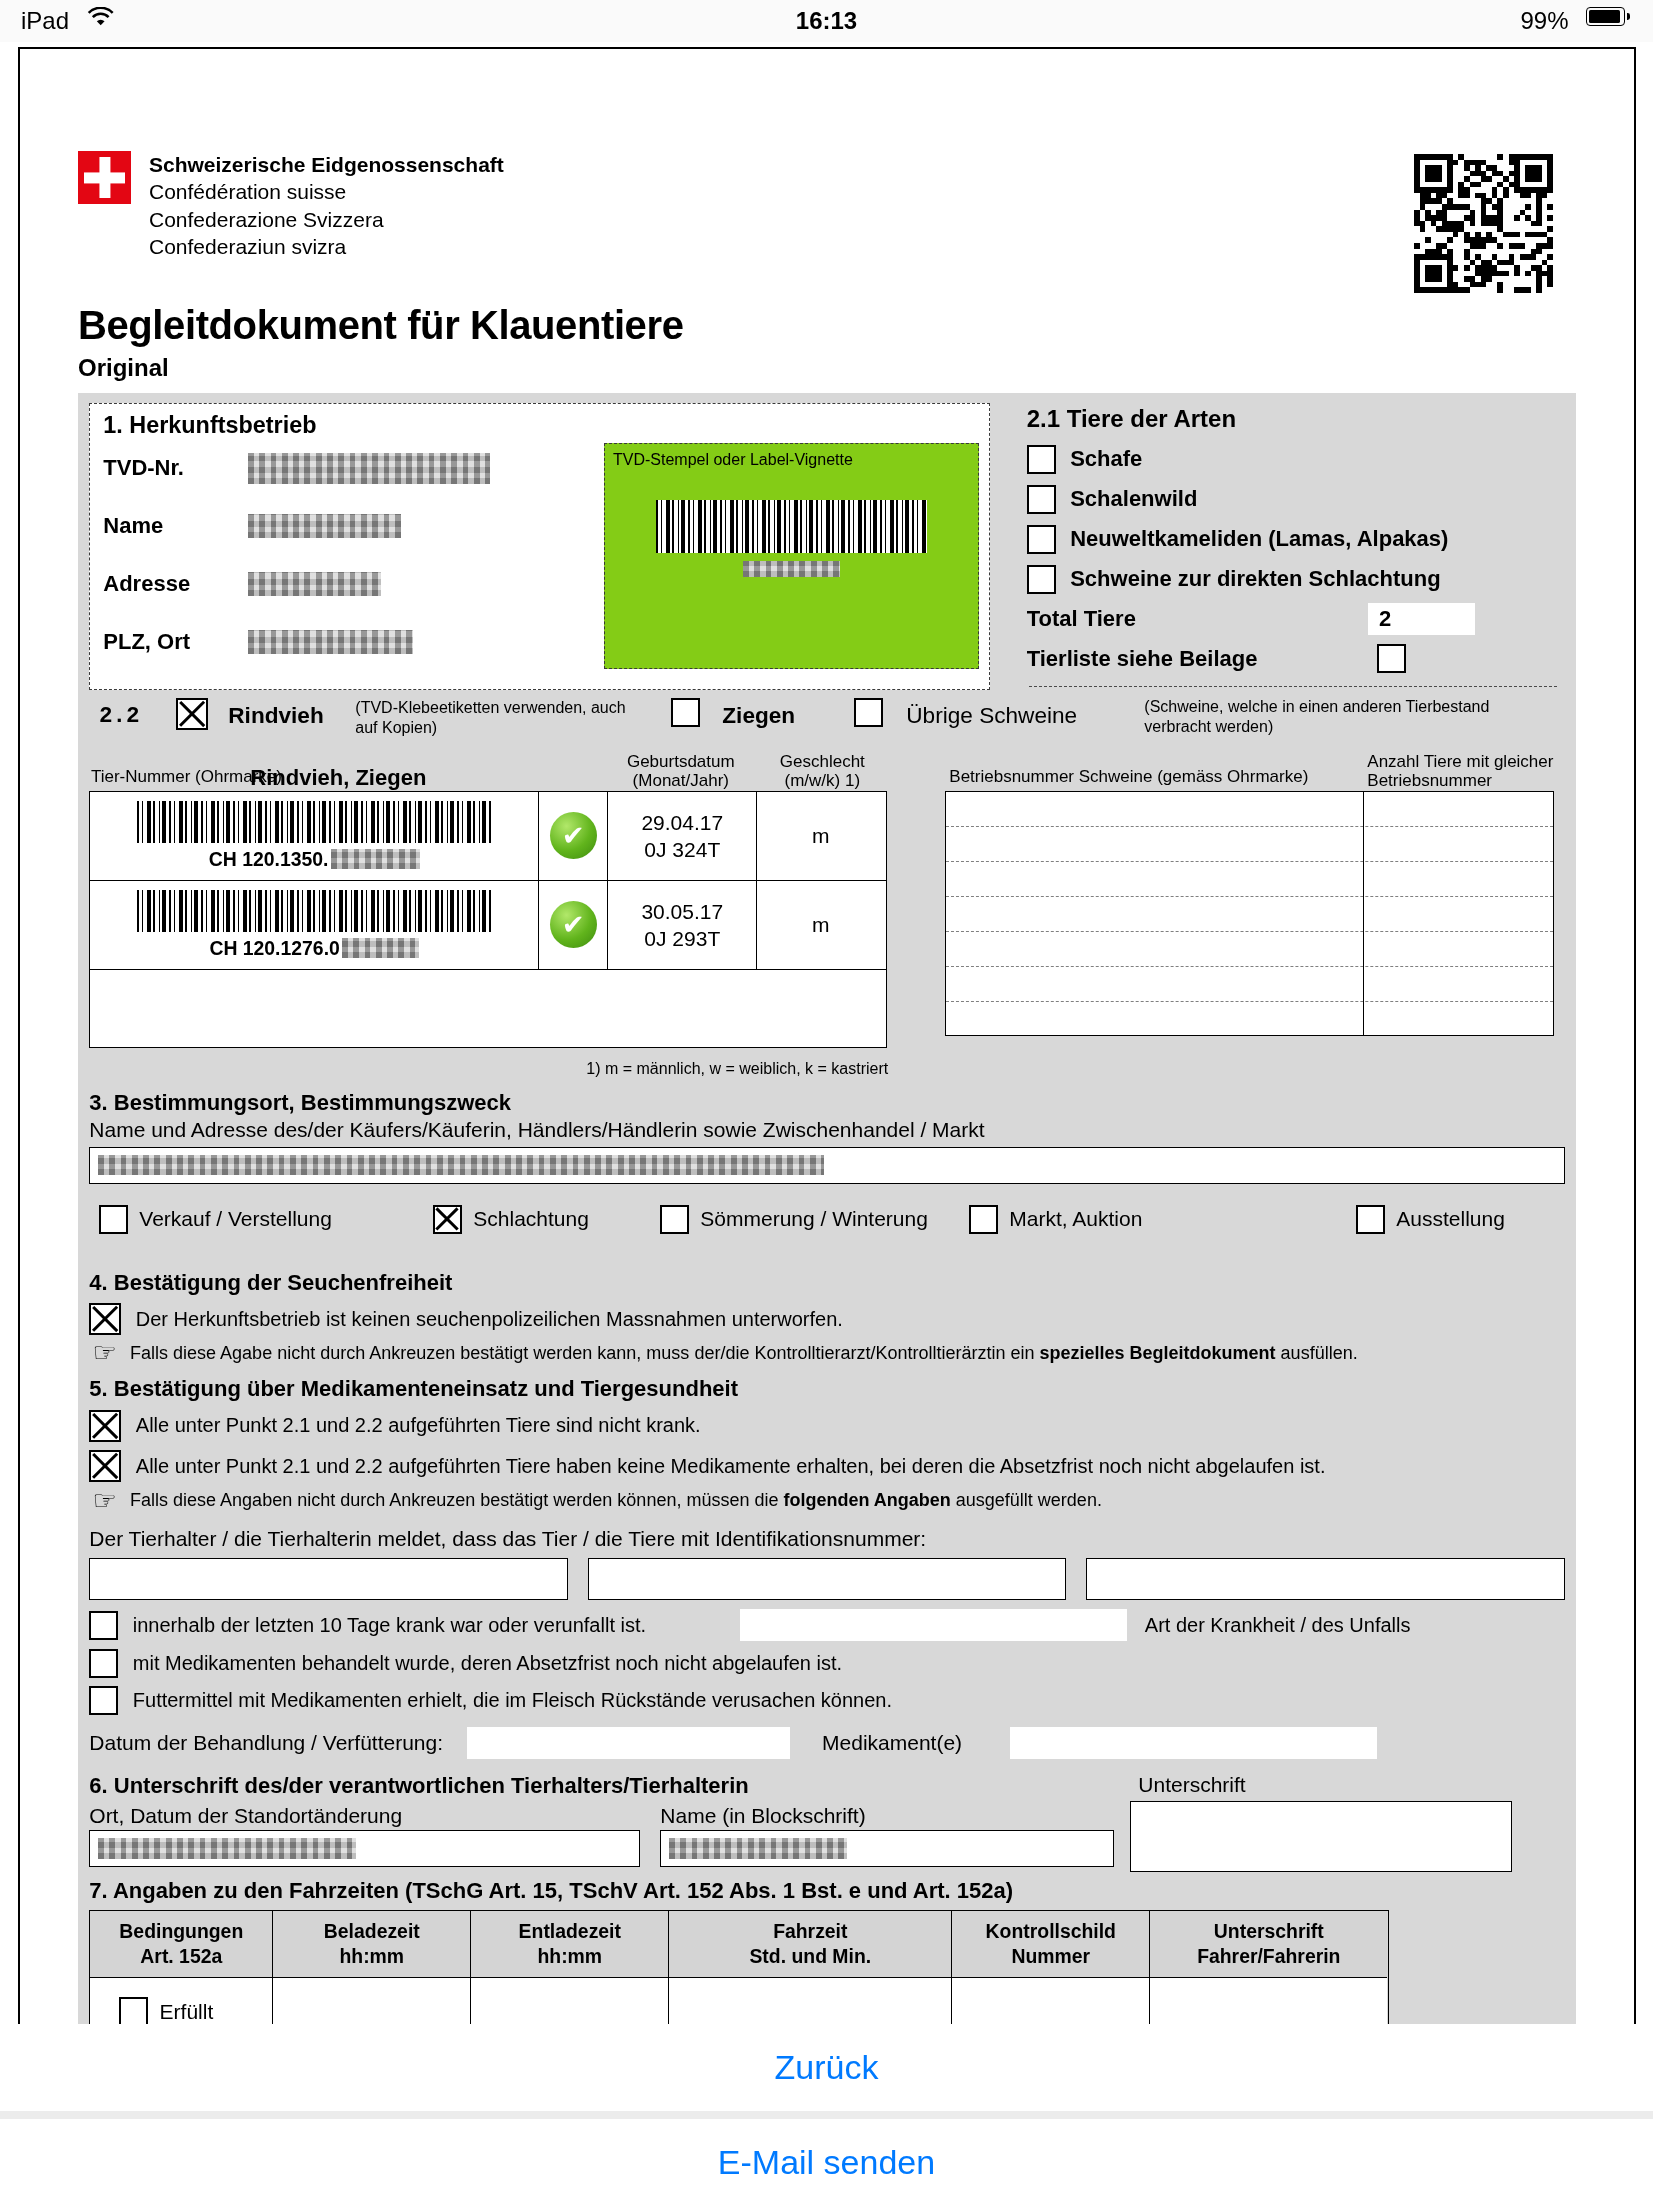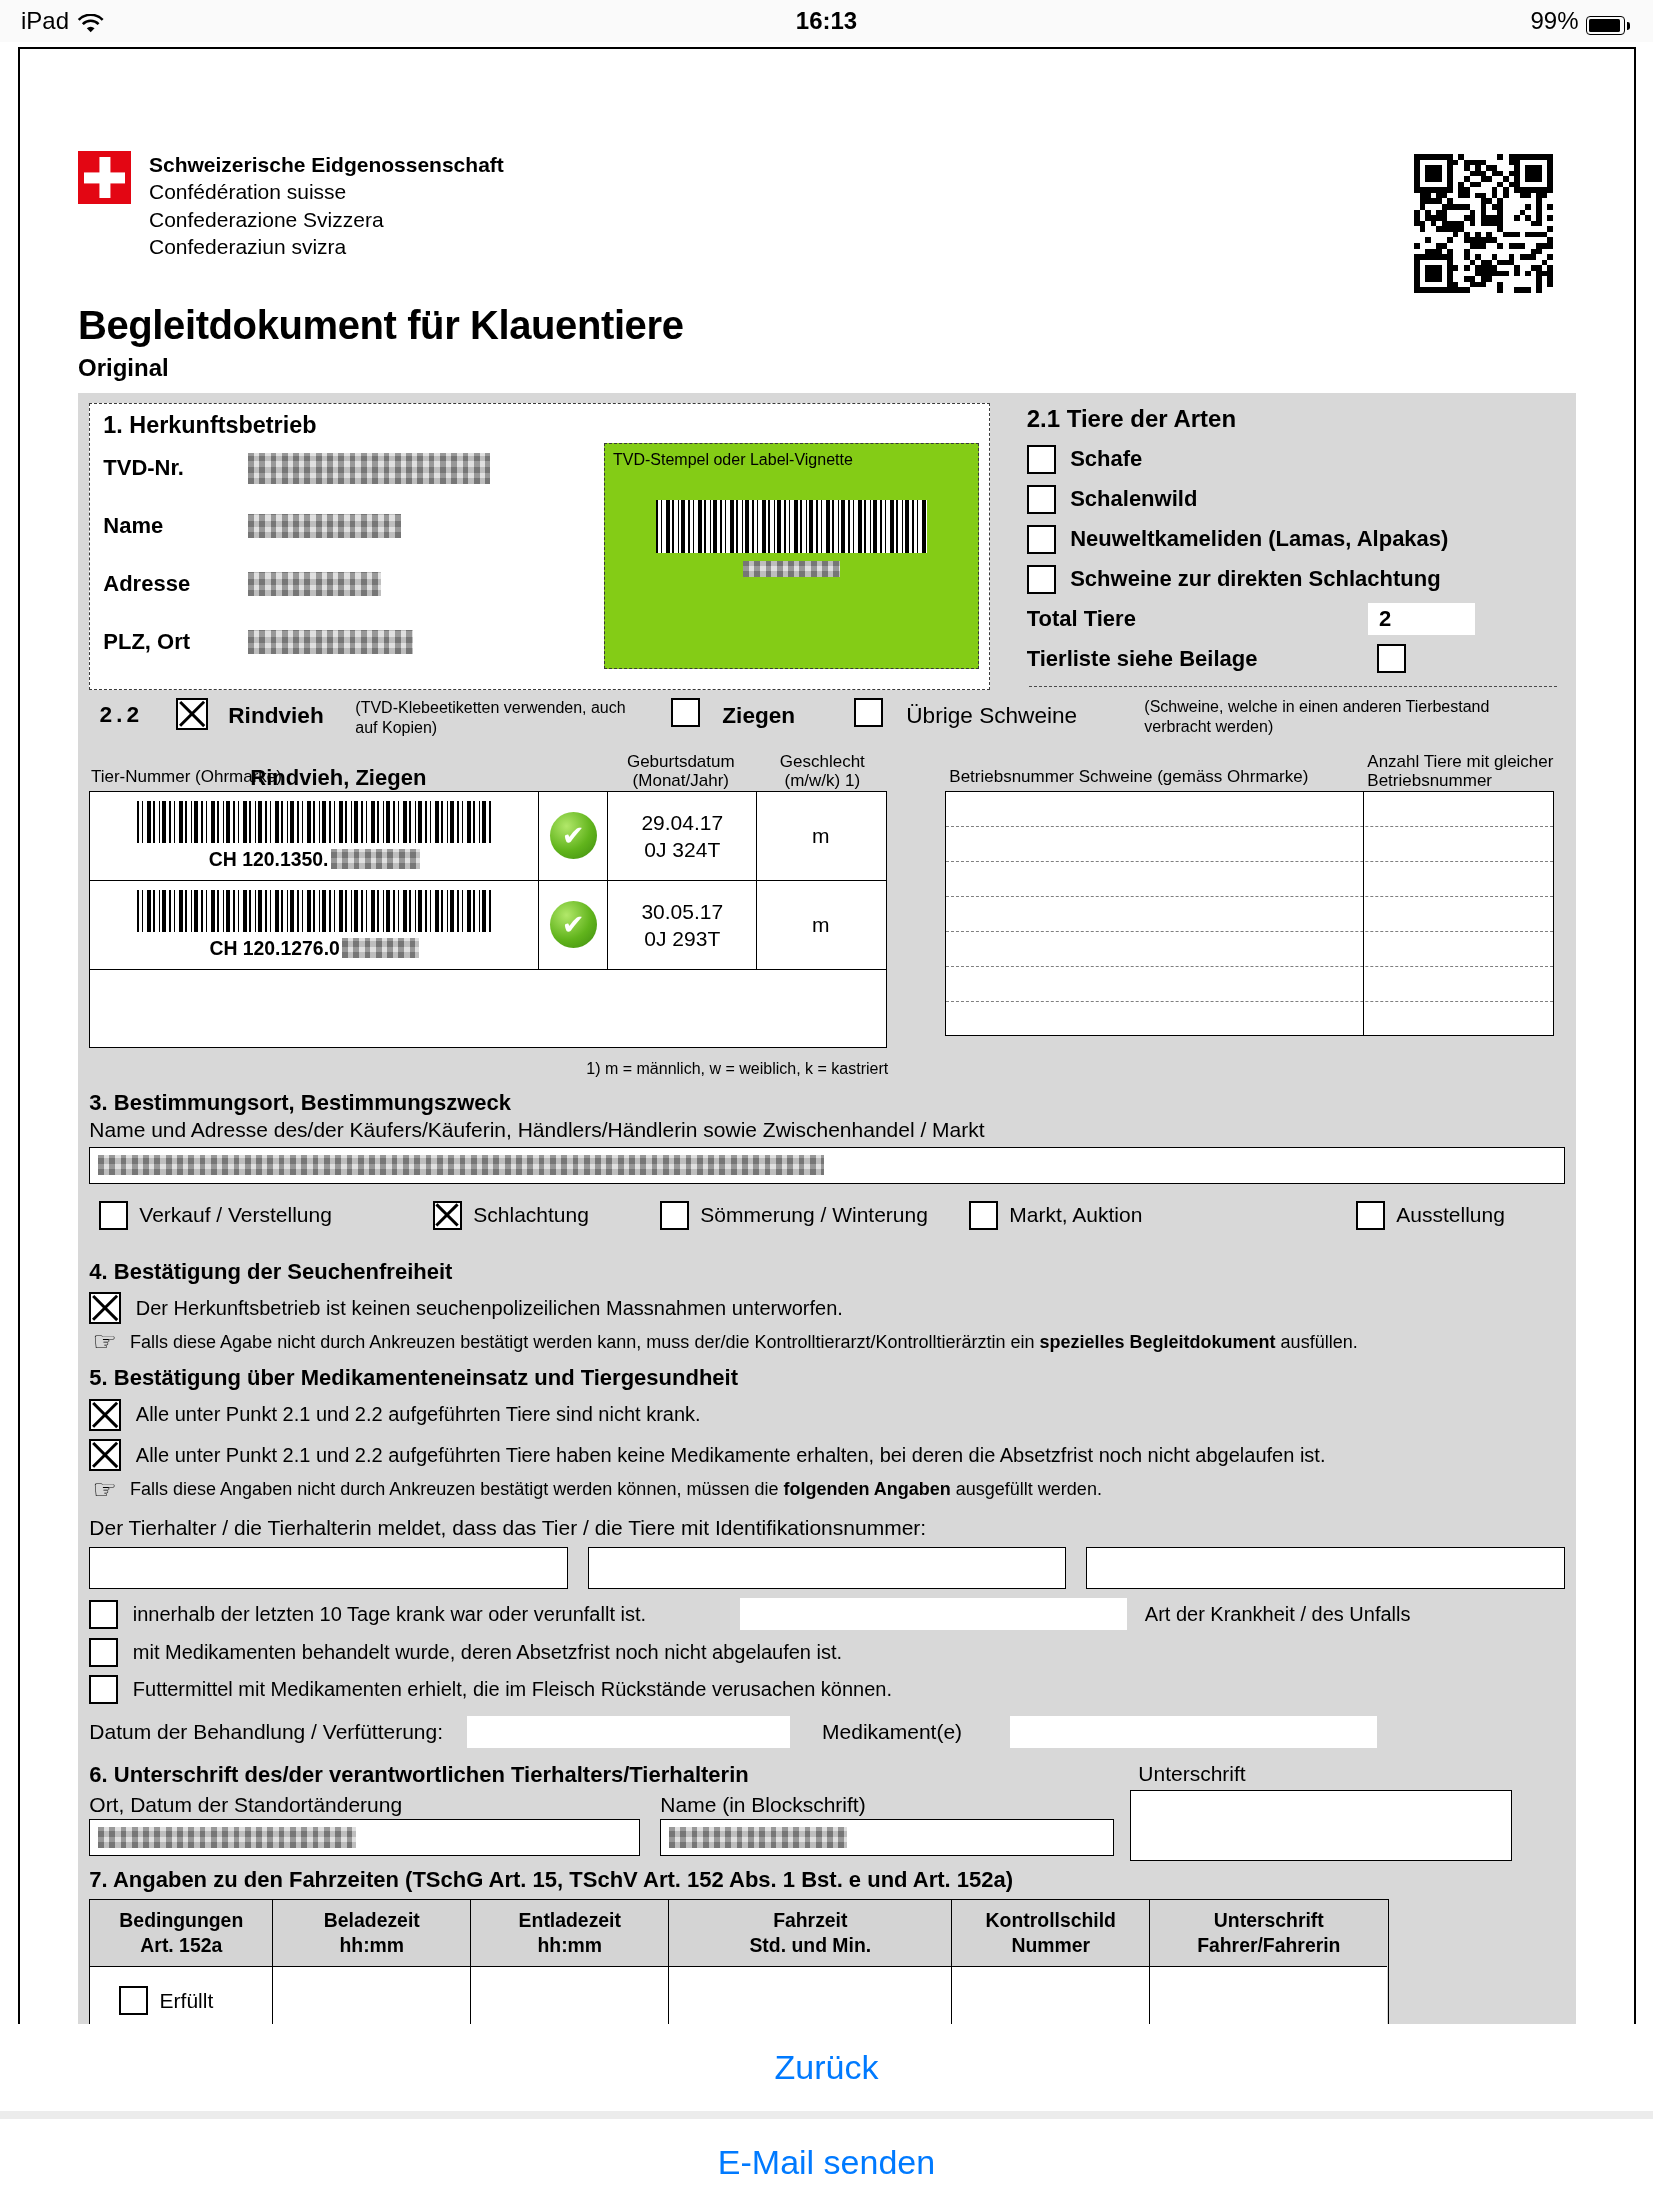--- a/index.html
+++ b/index.html
@@ -2,21 +2,21 @@
 <html style="font-size:13px"><head>
 <meta charset="utf-8">
 <style>
   * { margin:0; padding:0; box-sizing:border-box; }
   html, body { width:1653px; height:2205px; }
   body { font-family:"Liberation Sans","DejaVu Sans",sans-serif; background:#fff; position:relative; overflow:hidden; color:#000; }
   b { font-weight:700; }
 
   
   .status-bar { position:absolute; top:0; left:0; width:1653px; height:42px; display:flex; align-items:center; justify-content:space-between; padding:0 21px; font-size:24px; background:#fafafa; z-index:5; }
-  .sb-side { display:flex; align-items:flex-end; gap:8px; width:274px; }
+  .sb-side { display:flex; align-items:flex-start; gap:18px; width:274px; }
   .sb-side.right { justify-content:flex-end; }
   .sb-time { font-weight:600; }
   .battery { position:relative; width:39px; height:18.6px; border:1.6px solid #000; border-radius:4px; display:inline-block; margin-right:6.5px; }
   .battery .fill { position:absolute; left:1.6px; top:1.6px; bottom:1.6px; width:31px; background:#000; border-radius:1.6px; }
   .battery .tip { position:absolute; right:-5.7px; top:4.8px; width:3.2px; height:7.3px; background:#000; border-radius:0 2.4px 2.4px 0; }
 
   
   .doc { position:absolute; left:18px; top:47px; width:1618px; height:2163px; border:2.4px solid #000; background:#fff; padding:102px 58px 0; overflow:hidden; }
 
   .logo-row { display:flex; }
@@ -116,21 +116,21 @@
   .rtable .rrow { height:35px; border-bottom:0.8px dashed #808080; }
   .rtable .rrow:last-child { border-bottom:none; }
 
   .footnote { margin-top:12px; margin-left:497px; font-size:16px; height:21px; }
 
   
   .sec-h { font-size:22px; font-weight:700; }
   .sec3 { margin-top:9.7px; }
   .sec3 .lbl { font-size:21px; margin-top:1.6px; }
   .inputline { margin-top:4.8px; height:37px; background:#fff; border:1.6px solid #000; display:flex; align-items:center; padding:0 8px; }
-  .zweck-row { display:flex; align-items:flex-end; margin-top:10px; height:36px; }
+  .zweck-row { display:flex; align-items:flex-start; margin-top:21px; height:36px; }
   .zweck { display:flex; align-items:center; gap:11.3px; font-size:21px; }
 
   
   .sec4 { margin-top:29px; } .sec5 { margin-top:9.7px; }
   .stmt { display:flex; align-items:center; gap:14.5px; margin-top:6.5px; height:34px; }
   .stmt .txt { font-size:20px; }
   .hint { display:flex; align-items:center; gap:13px; margin-top:3.2px; height:27.4px; padding-left:3.2px; }
   .hand { font-size:27.4px; line-height:27.4px; }
   .hint .txt { font-size:18px; }
 

